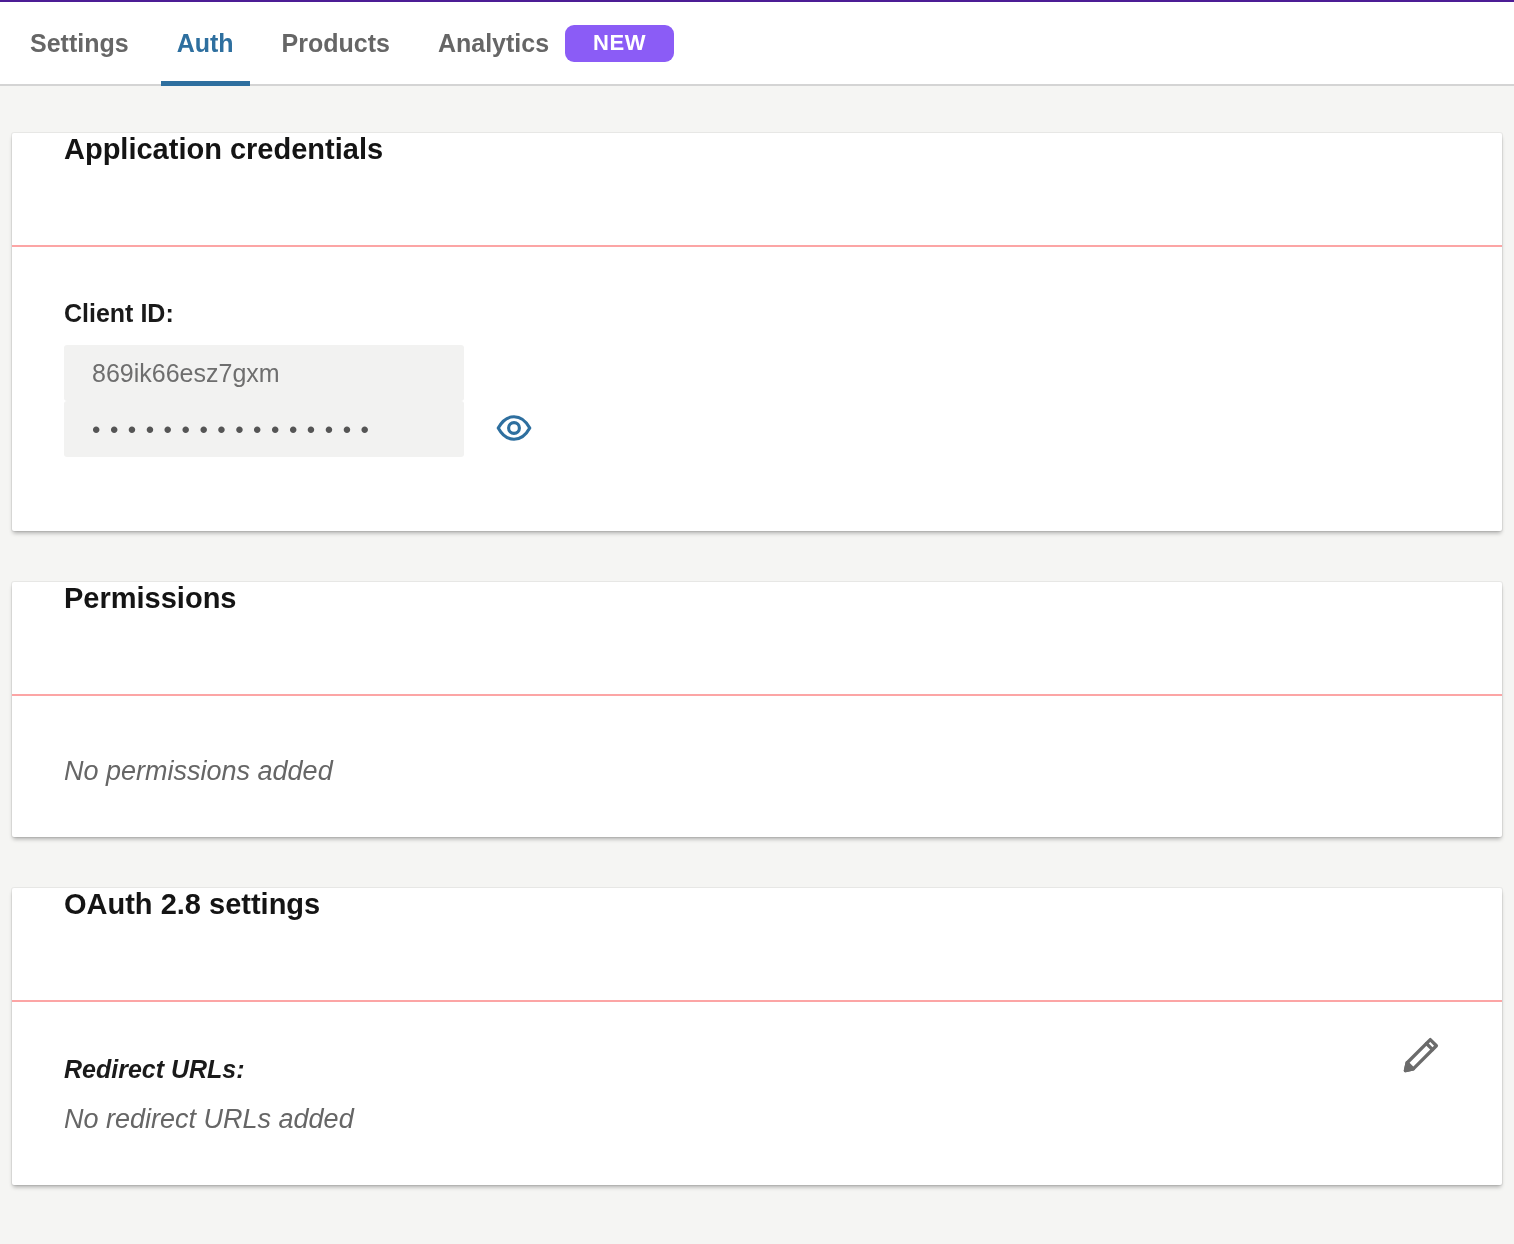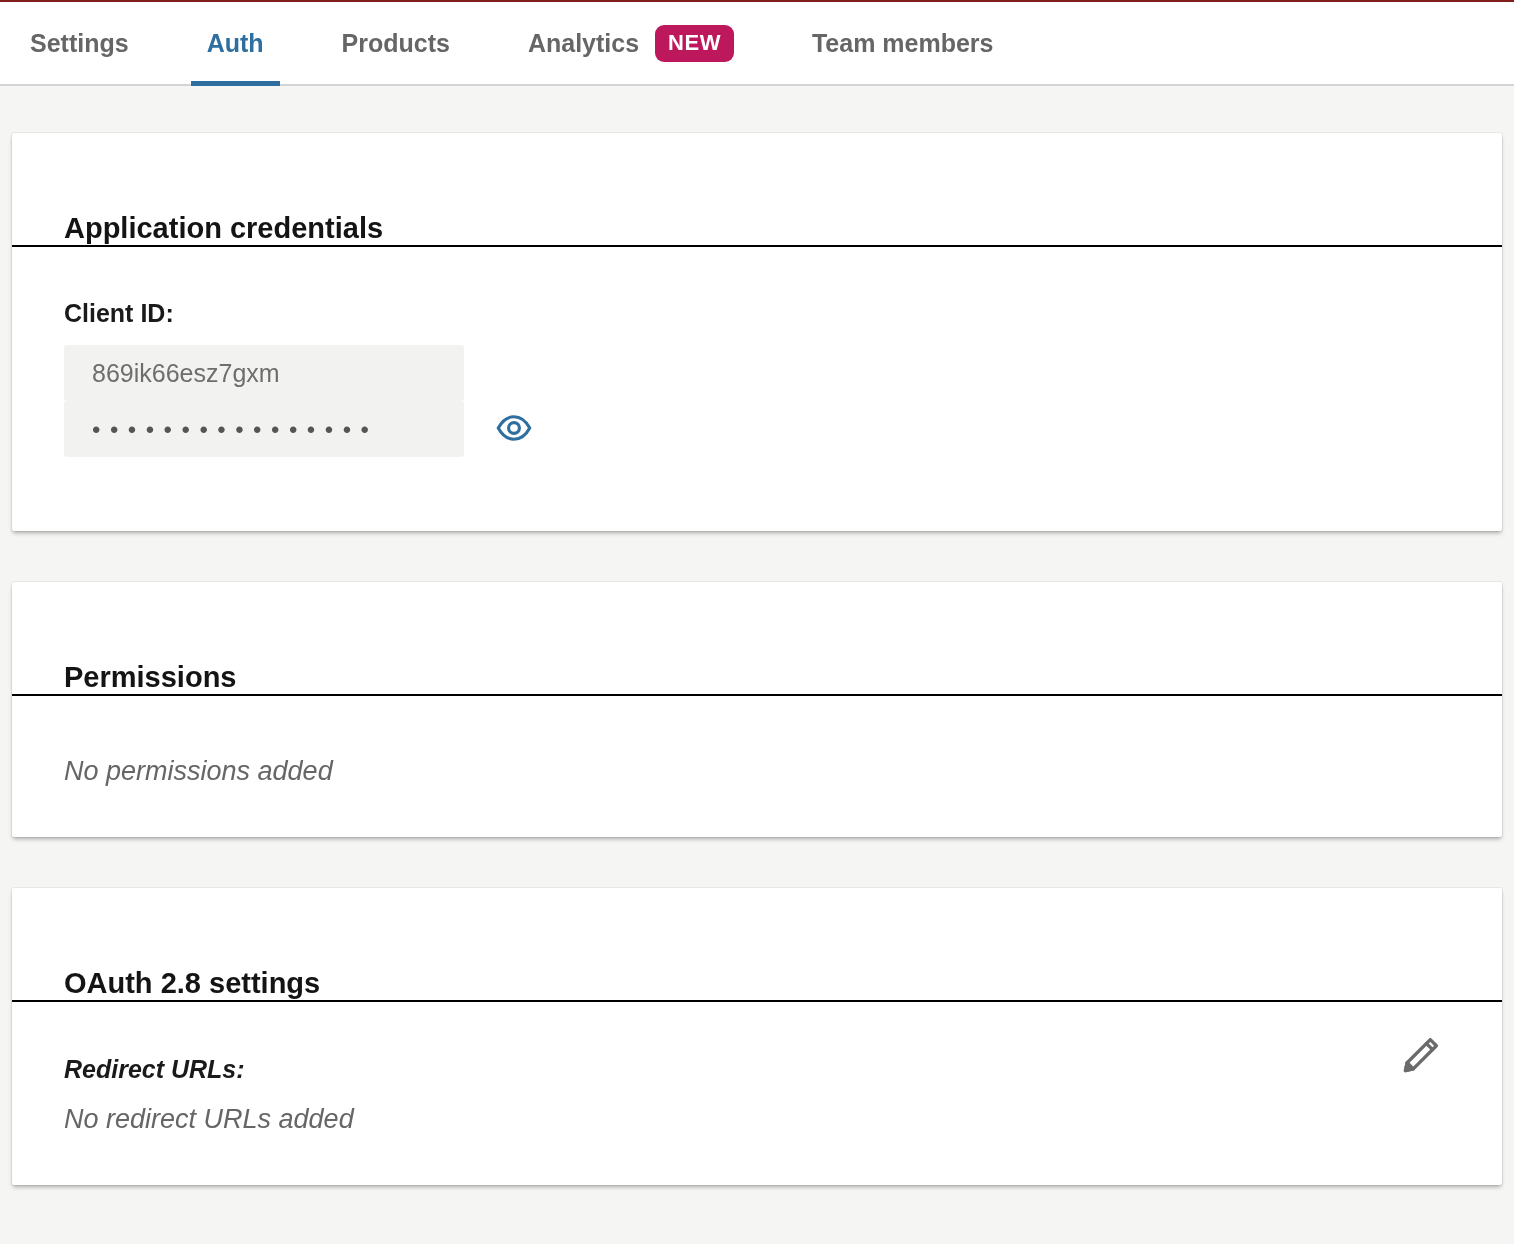--- a/index.html
+++ b/index.html
@@ -7,26 +7,26 @@
     width: 1514px; height: 1244px;
     background: #f5f5f3;
     font-family: "Liberation Sans", sans-serif;
     overflow: hidden;
   }
 
   
   .tabbar {
     height: 86px;
     background: #ffffff;
-    border-top: 2px solid #7f1d1d;
+    border-top: 2px solid #4c1d95;
     border-bottom: 2px solid #d4d4d4;
     display: flex;
     align-items: flex-start;
     padding-left: 30px;
-    gap: 78px;
+    gap: 48px;
   }
   .tab {
     position: relative;
     height: 100%;
     display: flex;
     align-items: center;
     font-size: 25px;
     font-weight: 600;
     color: #666666;
     cursor: pointer;
@@ -36,46 +36,46 @@
   .tab.active::after {
     content: "";
     position: absolute;
     left: -16px; right: -16px; bottom: -2px;
     height: 5px;
     background: #2e6f9f;
   }
   .tab-badge {
     display: inline-block;
     margin-left: 16px;
-    background: #be185d;
+    background: #8b5cf6;
     color: #ffffff;
     font-size: 22px;
     font-weight: bold;
-    padding: 5px 13px 6px;
+    padding: 5px 28px 6px;
     border-radius: 9px;
     letter-spacing: 0.5px;
   }
 
   
   .main { padding: 47px 12px 12px 12px; }
 
   .card {
     background: #ffffff;
     border-radius: 2px;
     box-shadow: 0 0 0 1px rgba(0,0,0,0.05), 0 3px 4px -1px rgba(0,0,0,0.30);
     margin-bottom: 51px;
   }
   .card:last-child { margin-bottom: 0; }
 
   .card-header {
     height: 114px;
     display: flex;
-    align-items: flex-end;
+    align-items: flex-start;
     padding: 0 52px;
-    border-bottom: 2px solid #000000;
+    border-bottom: 2px solid #fca5a5;
   }
   .card-title {
     font-size: 29px;
     font-weight: bold;
     color: #141414;
   }
 
   
   .cred-body { padding: 52px 52px 74px; }
   .field-label {
@@ -138,23 +138,20 @@
   </div>
   <div class="tab active">
     <span>Auth</span>
   </div>
   <div class="tab">
     <span>Products</span>
   </div>
   <div class="tab">
     <span>Analytics</span>
     <span class="tab-badge">NEW</span>
-  </div>
-  <div class="tab">
-    <span>Team members</span>
   </div>
 </nav>
 
 <main class="main">
 
   <section class="card">
     <div class="card-header">
       <h2 class="card-title">Application credentials</h2>
     </div>
     <div class="cred-body">

